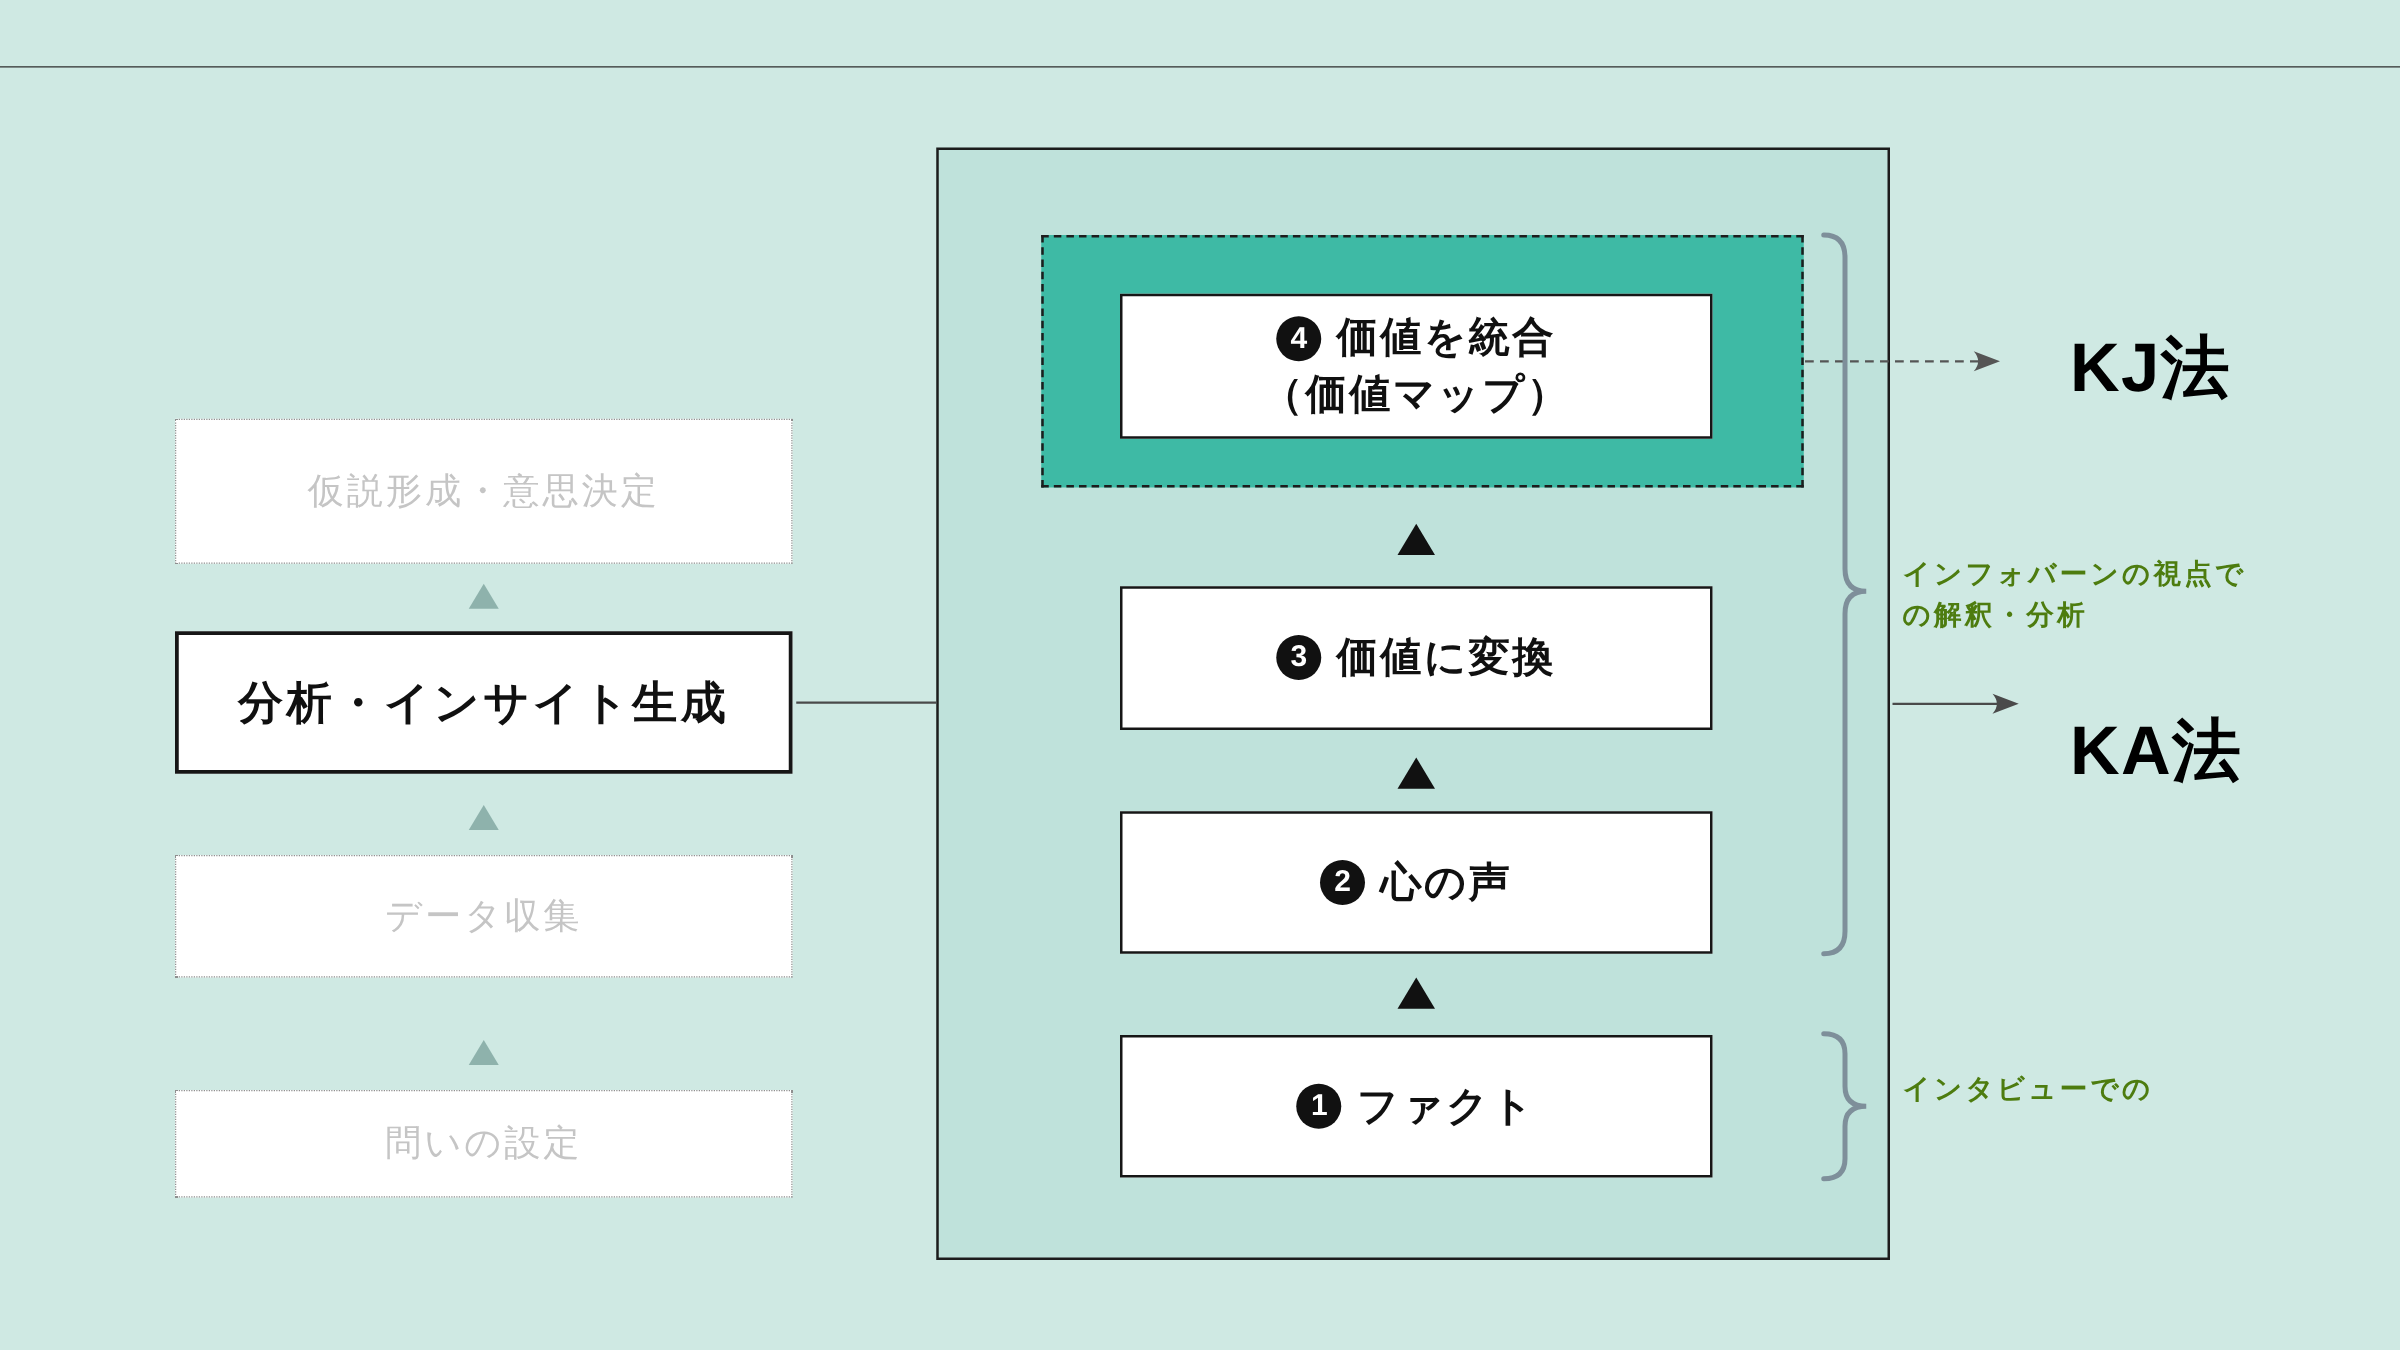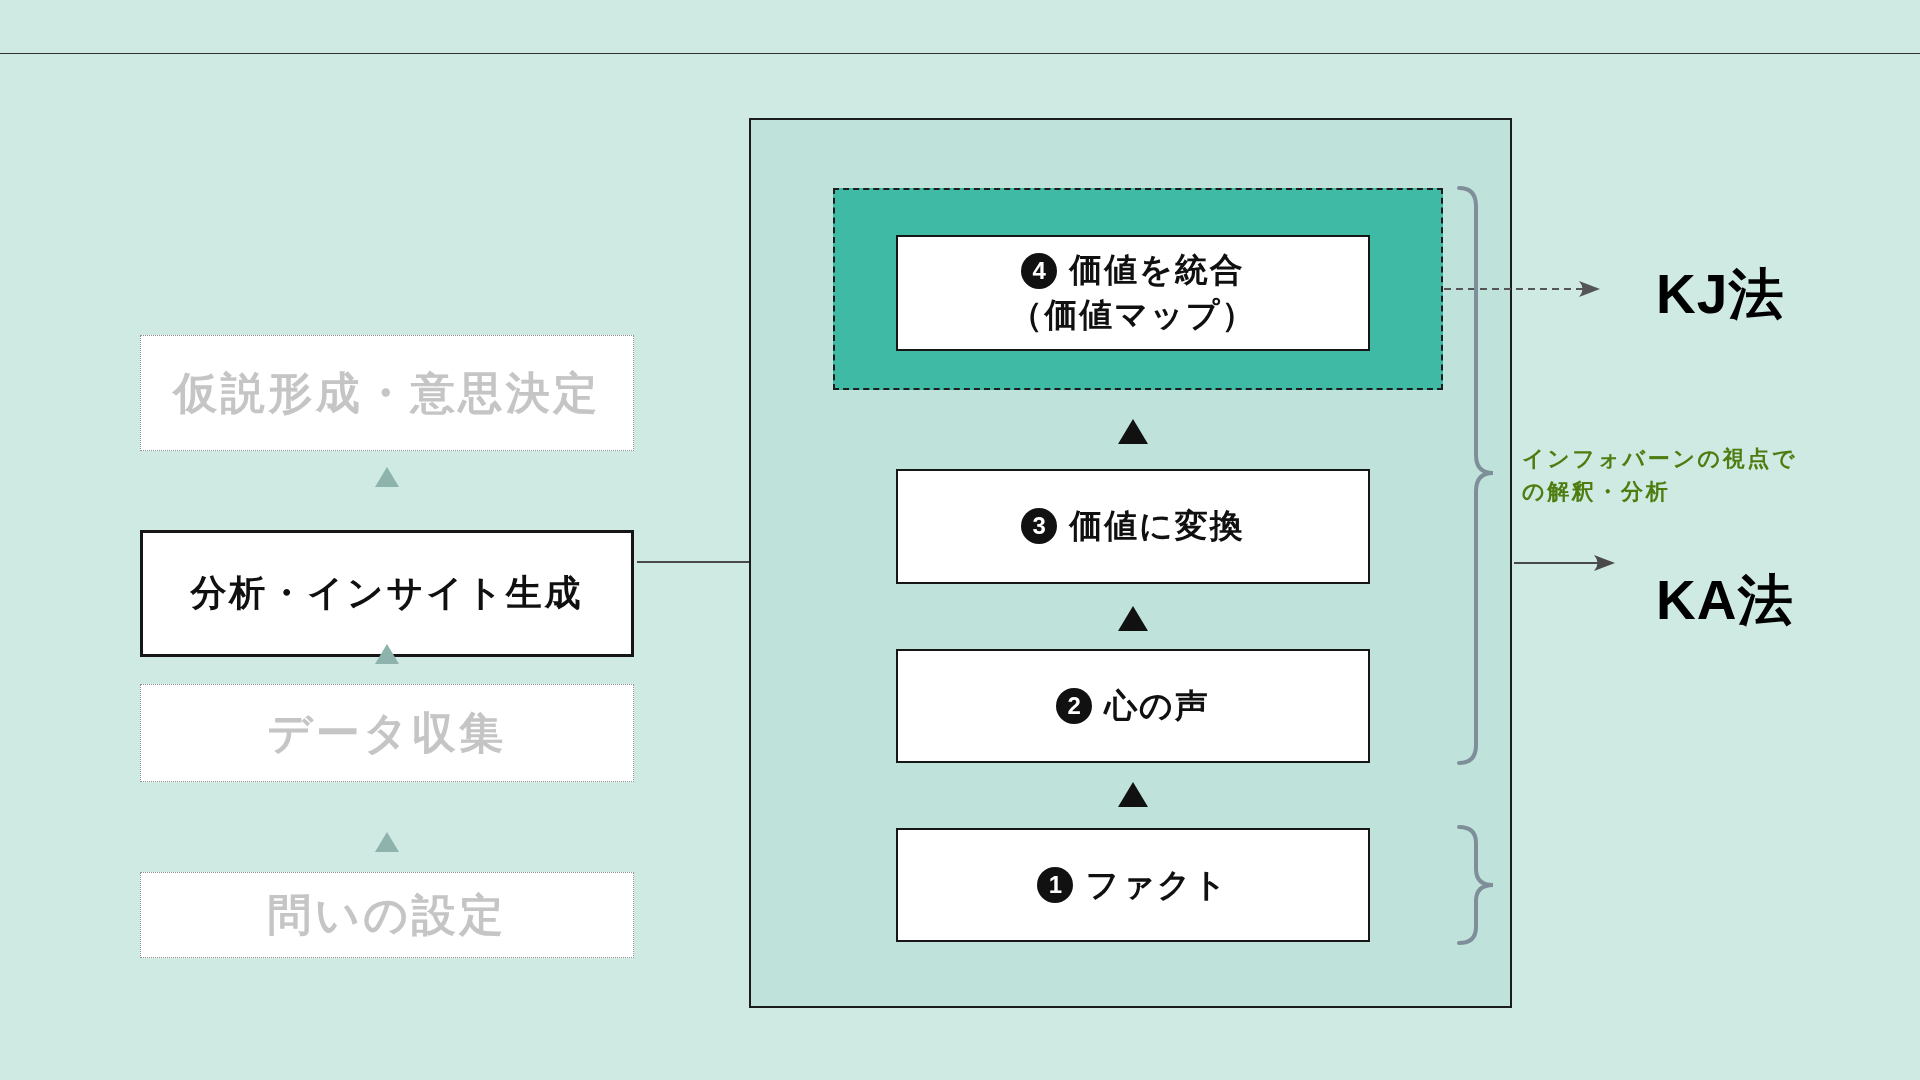--- a/index.html
+++ b/index.html
@@ -12,21 +12,21 @@
 
   
   .top-line{left:0;top:53px;width:1920px;height:0;border-top:1.5px solid #2e2e2e;}
 
   
   .lbox{
     left:140px;width:494px;background:#ffffff;
     display:flex;align-items:center;justify-content:center;
     text-align:center;letter-spacing:0.08em;
   }
-  .lbox.dotted{border:1.5px dotted #8f8f8f;color:#c5c5c5;font-weight:700;font-size:44px;}
+  .lbox.dotted{border:1.5px dotted #8f8f8f;color:#c5c5c5;font-weight:400;font-size:29px;}
   .lbox.solid{border:3px solid #161616;color:#101010;font-weight:700;font-size:36px;}
 
   .tri-up-small{
     width:0;height:0;
     border-left:12px solid transparent;border-right:12px solid transparent;
     border-bottom:20px solid #8eb2ac;
   }
   .tri-up-black{
     width:0;height:0;
     border-left:15px solid transparent;border-right:15px solid transparent;
@@ -74,21 +74,21 @@
 <body>
 
 <div class="abs top-line"></div>
 
 <div class="abs lbox dotted" style="top:335px;height:116px;">
   <span>仮説形成・意思決定</span>
 </div>
 
 <div class="abs tri-up-small" style="left:375px;top:467px;"></div>
 
-<div class="abs lbox solid" style="top:530px;height:127px;">
+<div class="abs lbox solid" style="top:505px;height:114px;">
   <span>分析・インサイト生成</span>
 </div>
 
 <div class="abs tri-up-small" style="left:375px;top:644px;"></div>
 
 <div class="abs lbox dotted" style="top:684px;height:98px;">
   <span>データ収集</span>
 </div>
 
 <div class="abs tri-up-small" style="left:375px;top:832px;"></div>
@@ -154,13 +154,14 @@
 <div class="abs method" style="left:1656px;top:258px;">KJ法</div>
 
 <div class="abs method" style="left:1656px;top:564px;">KA法</div>
 
 <div class="abs annot" style="left:1522px;top:442px;width:330px;">
   <div>インフォバーンの視点で</div>
   <div>の解釈・分析</div>
 </div>
 
 <div class="abs annot" style="left:1522px;top:854px;width:330px;">
+  <div>インタビューでの</div>
 </div>
 
 </body></html>

